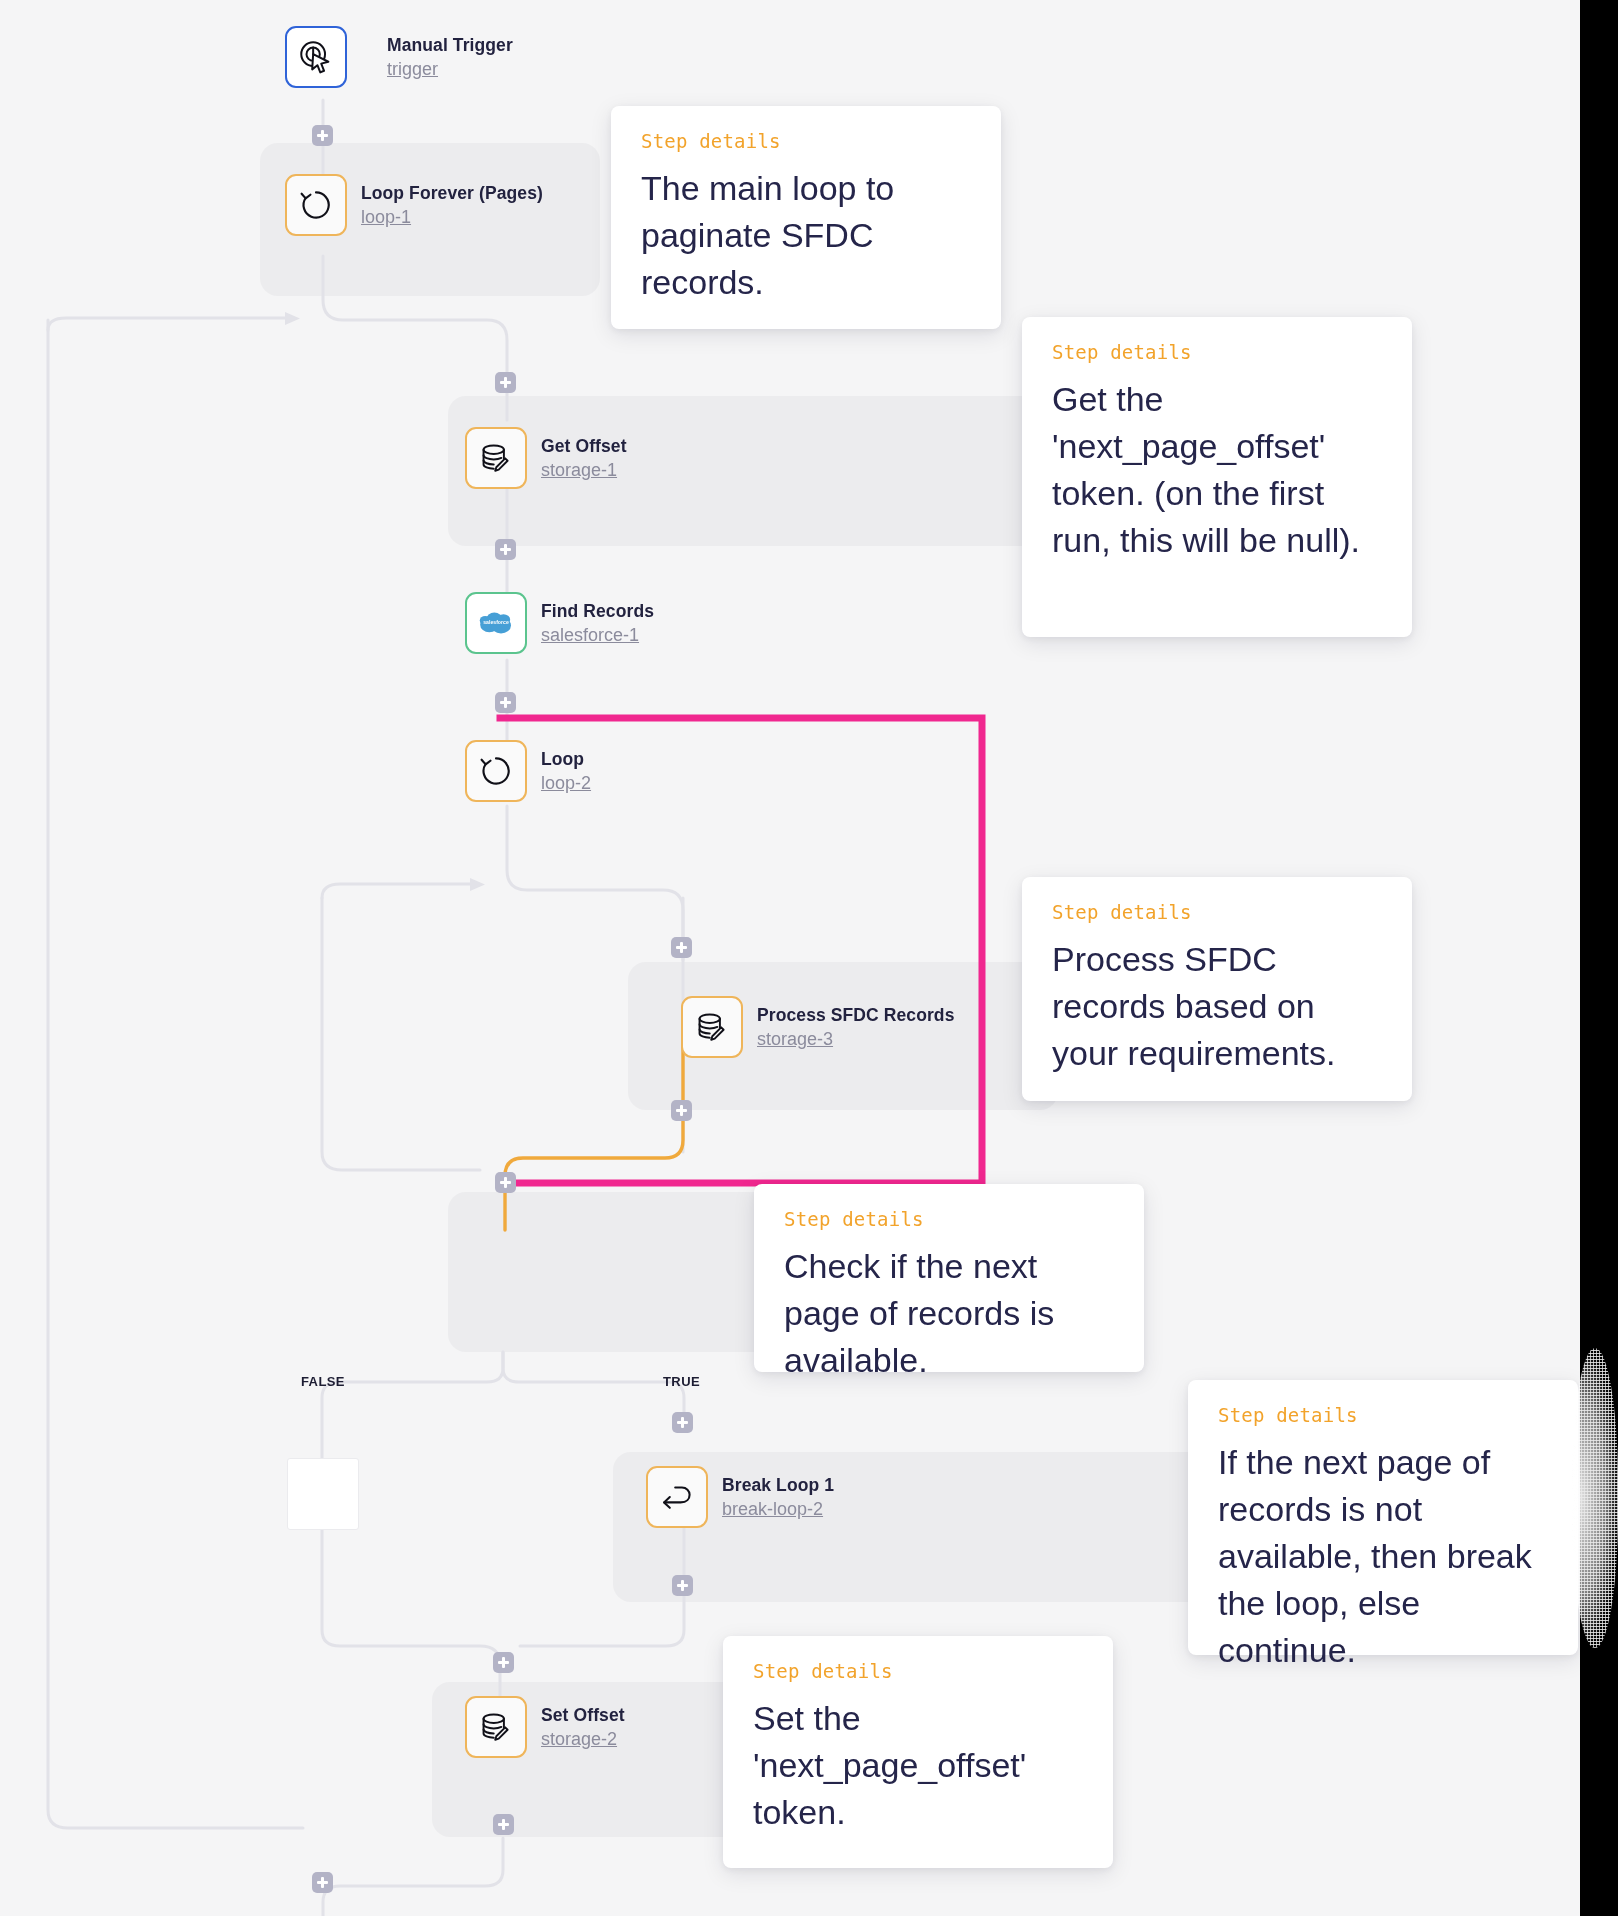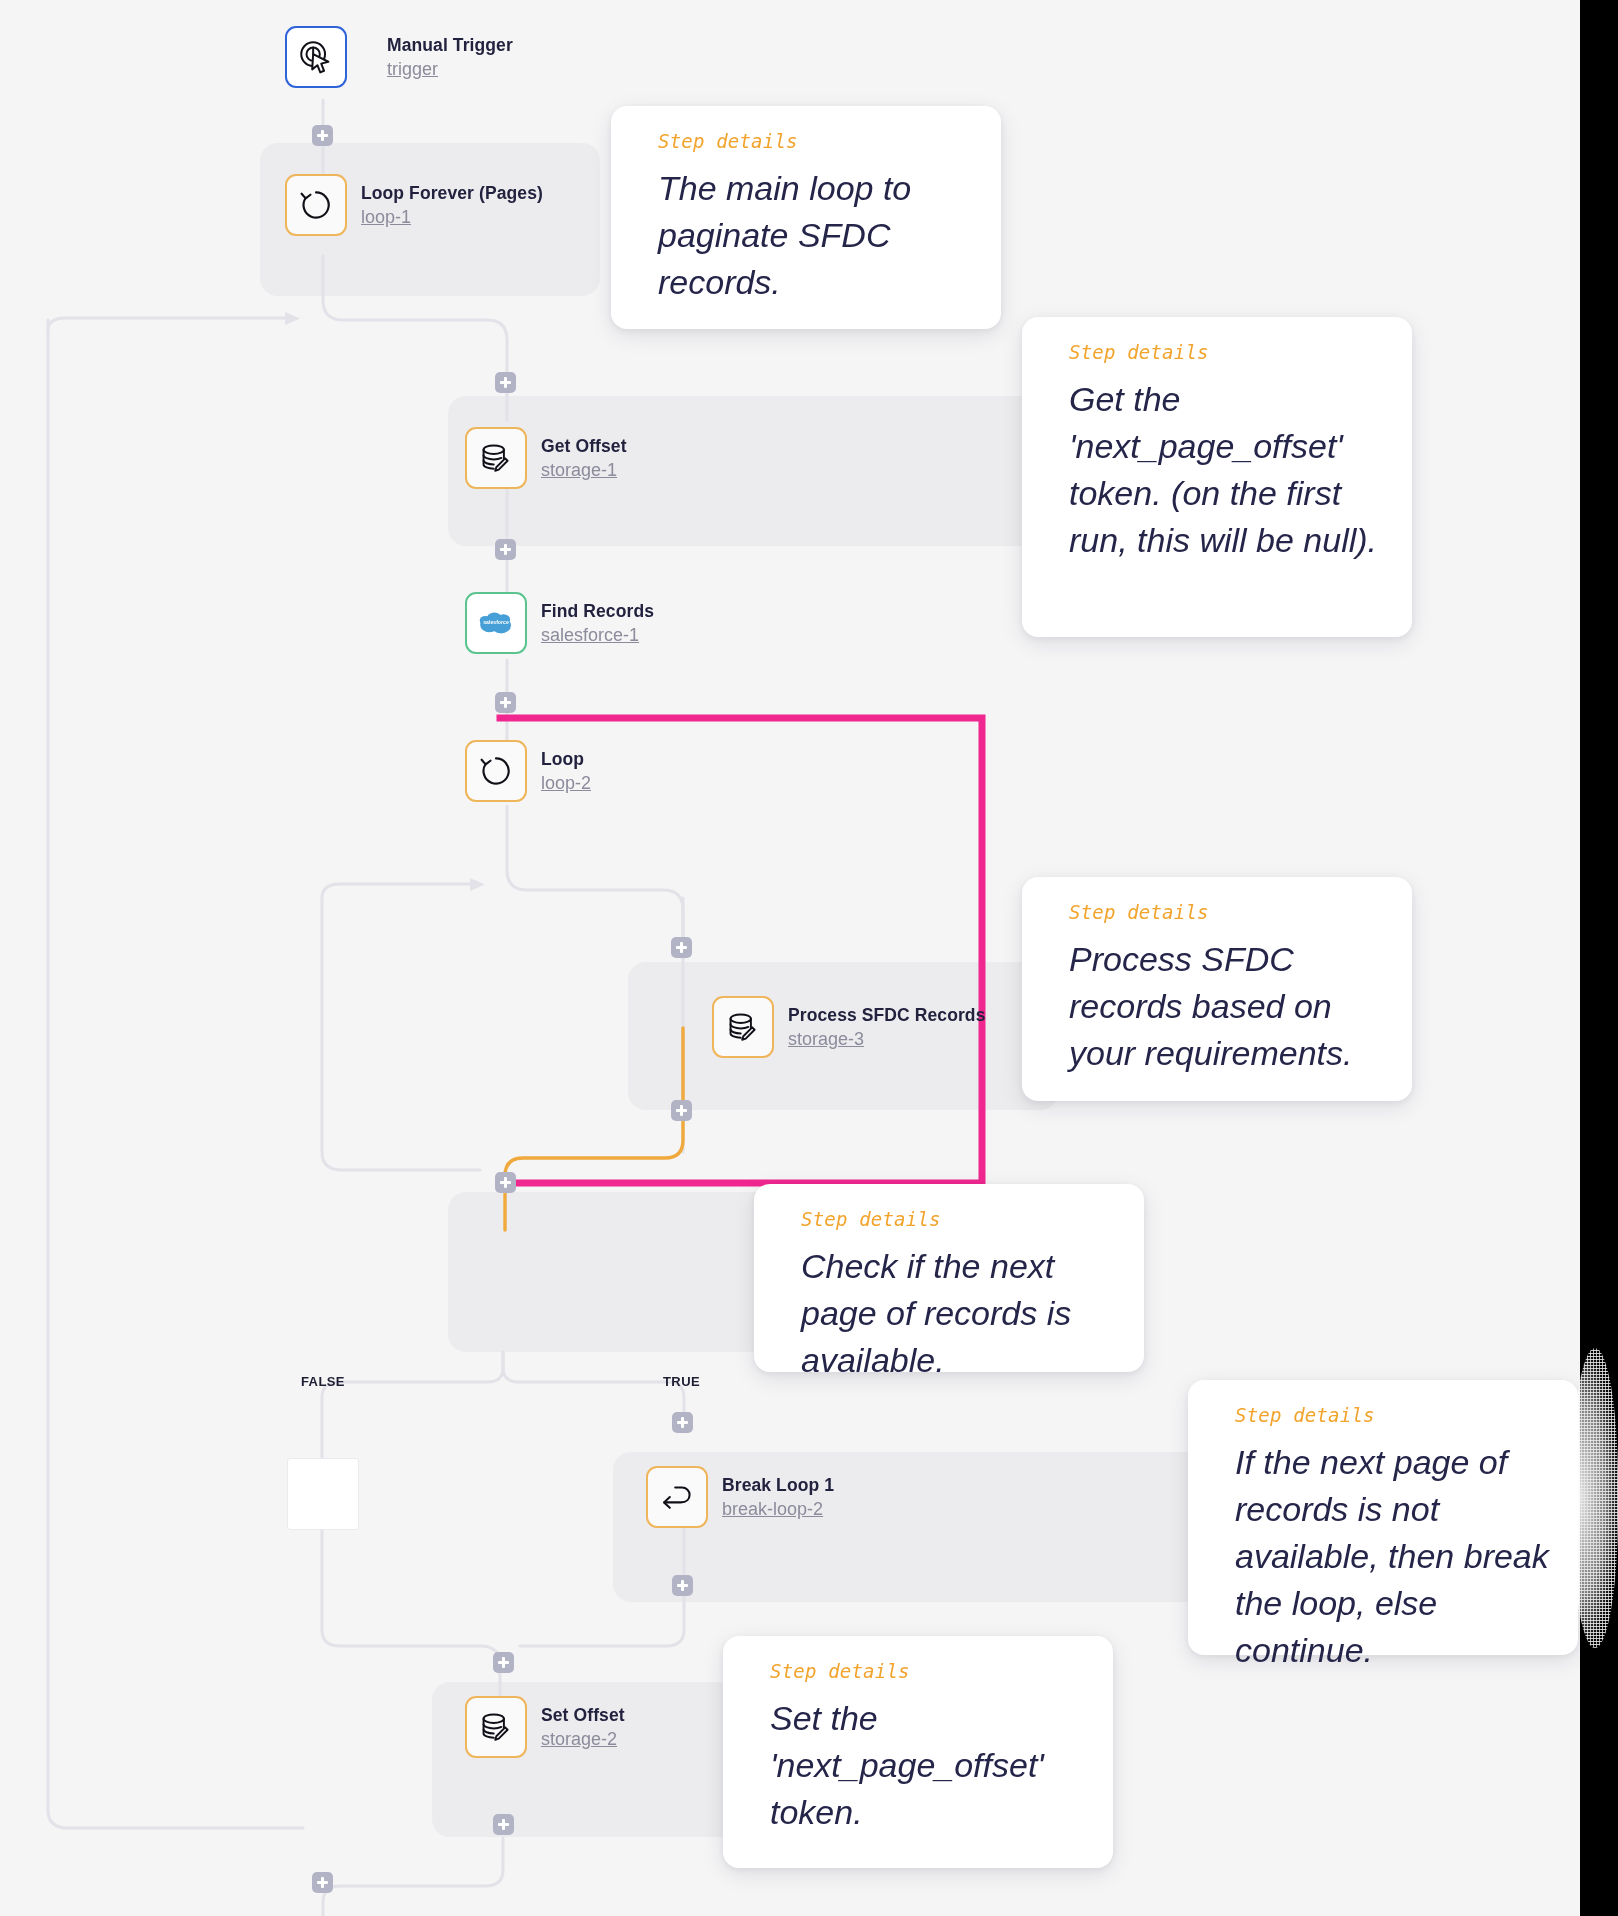--- a/index.html
+++ b/index.html
@@ -103,25 +103,24 @@
     width:70px;height:70px;
     background:#ffffff;
     border:1px solid #ebebee;
     border-radius:3px;
   }
 
   
   .tip{
     position:absolute;
     background:#ffffff;
-    border-radius:16px;
+    border-radius:8px;
     box-shadow:0 6px 22px rgba(20,20,45,.10), 0 2px 6px rgba(20,20,45,.06);
-    padding:24px 28px 26px 47px;
+    padding:24px 28px 26px 30px;
     box-sizing:border-box;
-    font-style:italic;
   }
   .tip-head{
     font-family:"DejaVu Sans Mono","Liberation Mono",monospace;
     font-size:19px;
     color:#f2a32b;
     letter-spacing:.2px;
     margin-bottom:13px;
     white-space:nowrap;
   }
   .tip-body{
@@ -268,21 +267,21 @@
           <path d="M20 6 A14 14 0 1 1 8.5 12.2"></path>
           <path d="M4 7.5 L8.5 12.6 L13.8 8.6"></path>
         </svg>
       </div>
       <div class="labels">
         <div class="ntitle">Loop</div>
         <div class="nsub">loop-2</div>
       </div>
     </div>
 
-    <div class="node" style="left:676px;top:996px;padding-left:36px;">
+    <div class="node" style="left:645px;top:996px;padding-left:36px;">
       <div class="tile">
         <svg width="37" height="37" viewBox="0 0 40 40" stroke="#101018" stroke-width="2.1" fill="none" stroke-linecap="round" stroke-linejoin="round">
           <ellipse cx="17" cy="10.5" rx="11" ry="4.6"></ellipse>
           <path d="M6 10.5 V26.5 C6 29 11 31 17 31"></path>
           <path d="M28 10.5 V20"></path>
           <path d="M6 16.5 C6 19 11 21 17 21 C20.2 21 23.2 20.4 25.3 19.4"></path>
           <path d="M6 22 C6 24.5 11 26.4 17 26.4"></path>
           <path d="M22.4 32 L18.6 33.2 L19.8 29.4 L29.4 19.8 L32 22.4 Z"></path>
         </svg>
       </div>

